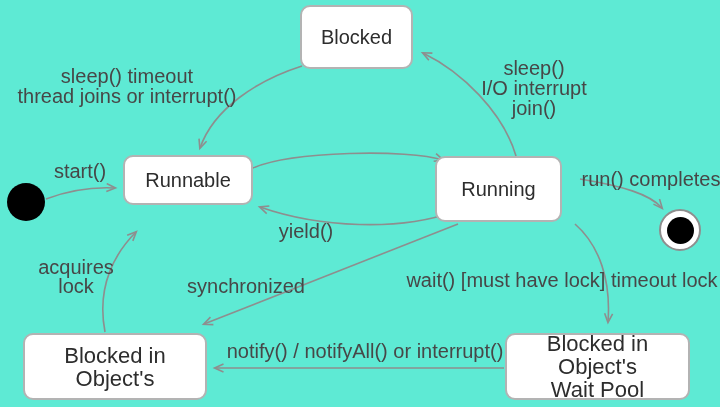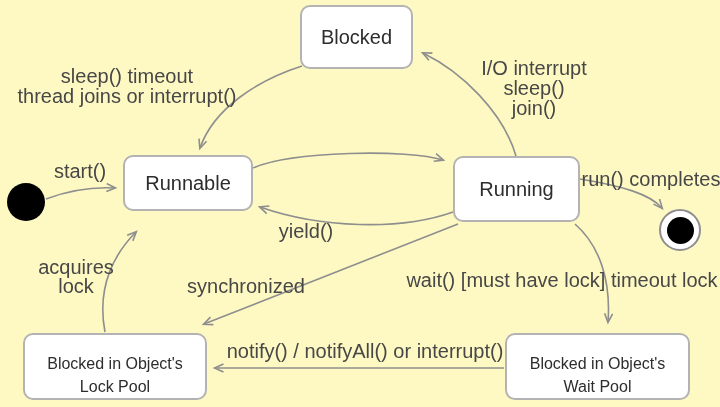--- a/index.html
+++ b/index.html
@@ -1,27 +1,27 @@
 <!DOCTYPE html>
 <html><head>
 <meta charset="utf-8">
 <style>
   html,body{margin:0;padding:0;background:#ffffff;}
   .canvas{
-    position:relative;width:720px;height:407px;background:#fef9c3;
+    position:relative;width:720px;height:407px;background:#5eead4;
     font-family:"Liberation Sans",sans-serif;overflow:hidden;
   }
   .edges{position:absolute;left:0;top:0;width:720px;height:407px;}
   .state{
     position:absolute;box-sizing:border-box;background:#ffffff;
     border:2px solid #b3b3b3;border-radius:10px;
     display:flex;flex-direction:column;align-items:center;justify-content:center;
     color:#2d2d2d;font-size:20px;text-align:center;
   }
-  .state.small{font-size:16px;line-height:23px;justify-content:flex-end;}
+  .state.small{font-size:22px;line-height:23px;}
   .elabel{
     position:absolute;color:#474747;font-size:20px;line-height:20px;
     white-space:nowrap;text-align:center;transform:translateX(-50%);
   }
   .dot-initial{
     position:absolute;left:7px;top:183px;width:38px;height:38px;
     border-radius:50%;background:#000;
   }
   .dot-final{
     position:absolute;left:659px;top:209px;width:42px;height:42px;
@@ -57,48 +57,47 @@
 
   <div class="dot-initial"></div>
   <div class="dot-final">
     <div class="inner"></div>
   </div>
 
   <div class="state" style="left:300px;top:5px;width:113px;height:64px;">
     <span>Blocked</span>
   </div>
 
-  <div class="state" style="left:123px;top:155px;width:130px;height:56px;">
+  <div class="state" style="left:123px;top:155px;width:130px;height:50px;">
     <span>Runnable</span>
   </div>
 
-  <div class="state" style="left:453px;top:156px;width:127px;height:66px;">
+  <div class="state" style="left:435px;top:156px;width:127px;height:66px;">
     <span>Running</span>
   </div>
 
   <div class="state small" style="left:23px;top:333px;width:184px;height:67px;">
     <span>Blocked in Object's</span>
-    <span>Lock Pool</span>
   </div>
 
   <div class="state small" style="left:505px;top:333px;width:185px;height:67px;">
     <span>Blocked in Object's</span>
     <span>Wait Pool</span>
   </div>
 
   <div class="elabel" style="left:80px;top:161px;">start()</div>
 
   <div class="elabel" style="left:127px;top:66px;">
     <div>sleep() timeout</div>
     <div>thread joins or interrupt()</div>
   </div>
 
   <div class="elabel" style="left:534px;top:58px;">
+    <div>sleep()</div>
     <div>I/O interrupt</div>
-    <div>sleep()</div>
     <div>join()</div>
   </div>
 
 
   <div class="elabel" style="left:306px;top:221px;">yield()</div>
 
   <div class="elabel" style="left:651px;top:169px;">run() completes</div>
 
   <div class="elabel" style="left:76px;top:258px;line-height:19px;">
     <div>acquires</div>

